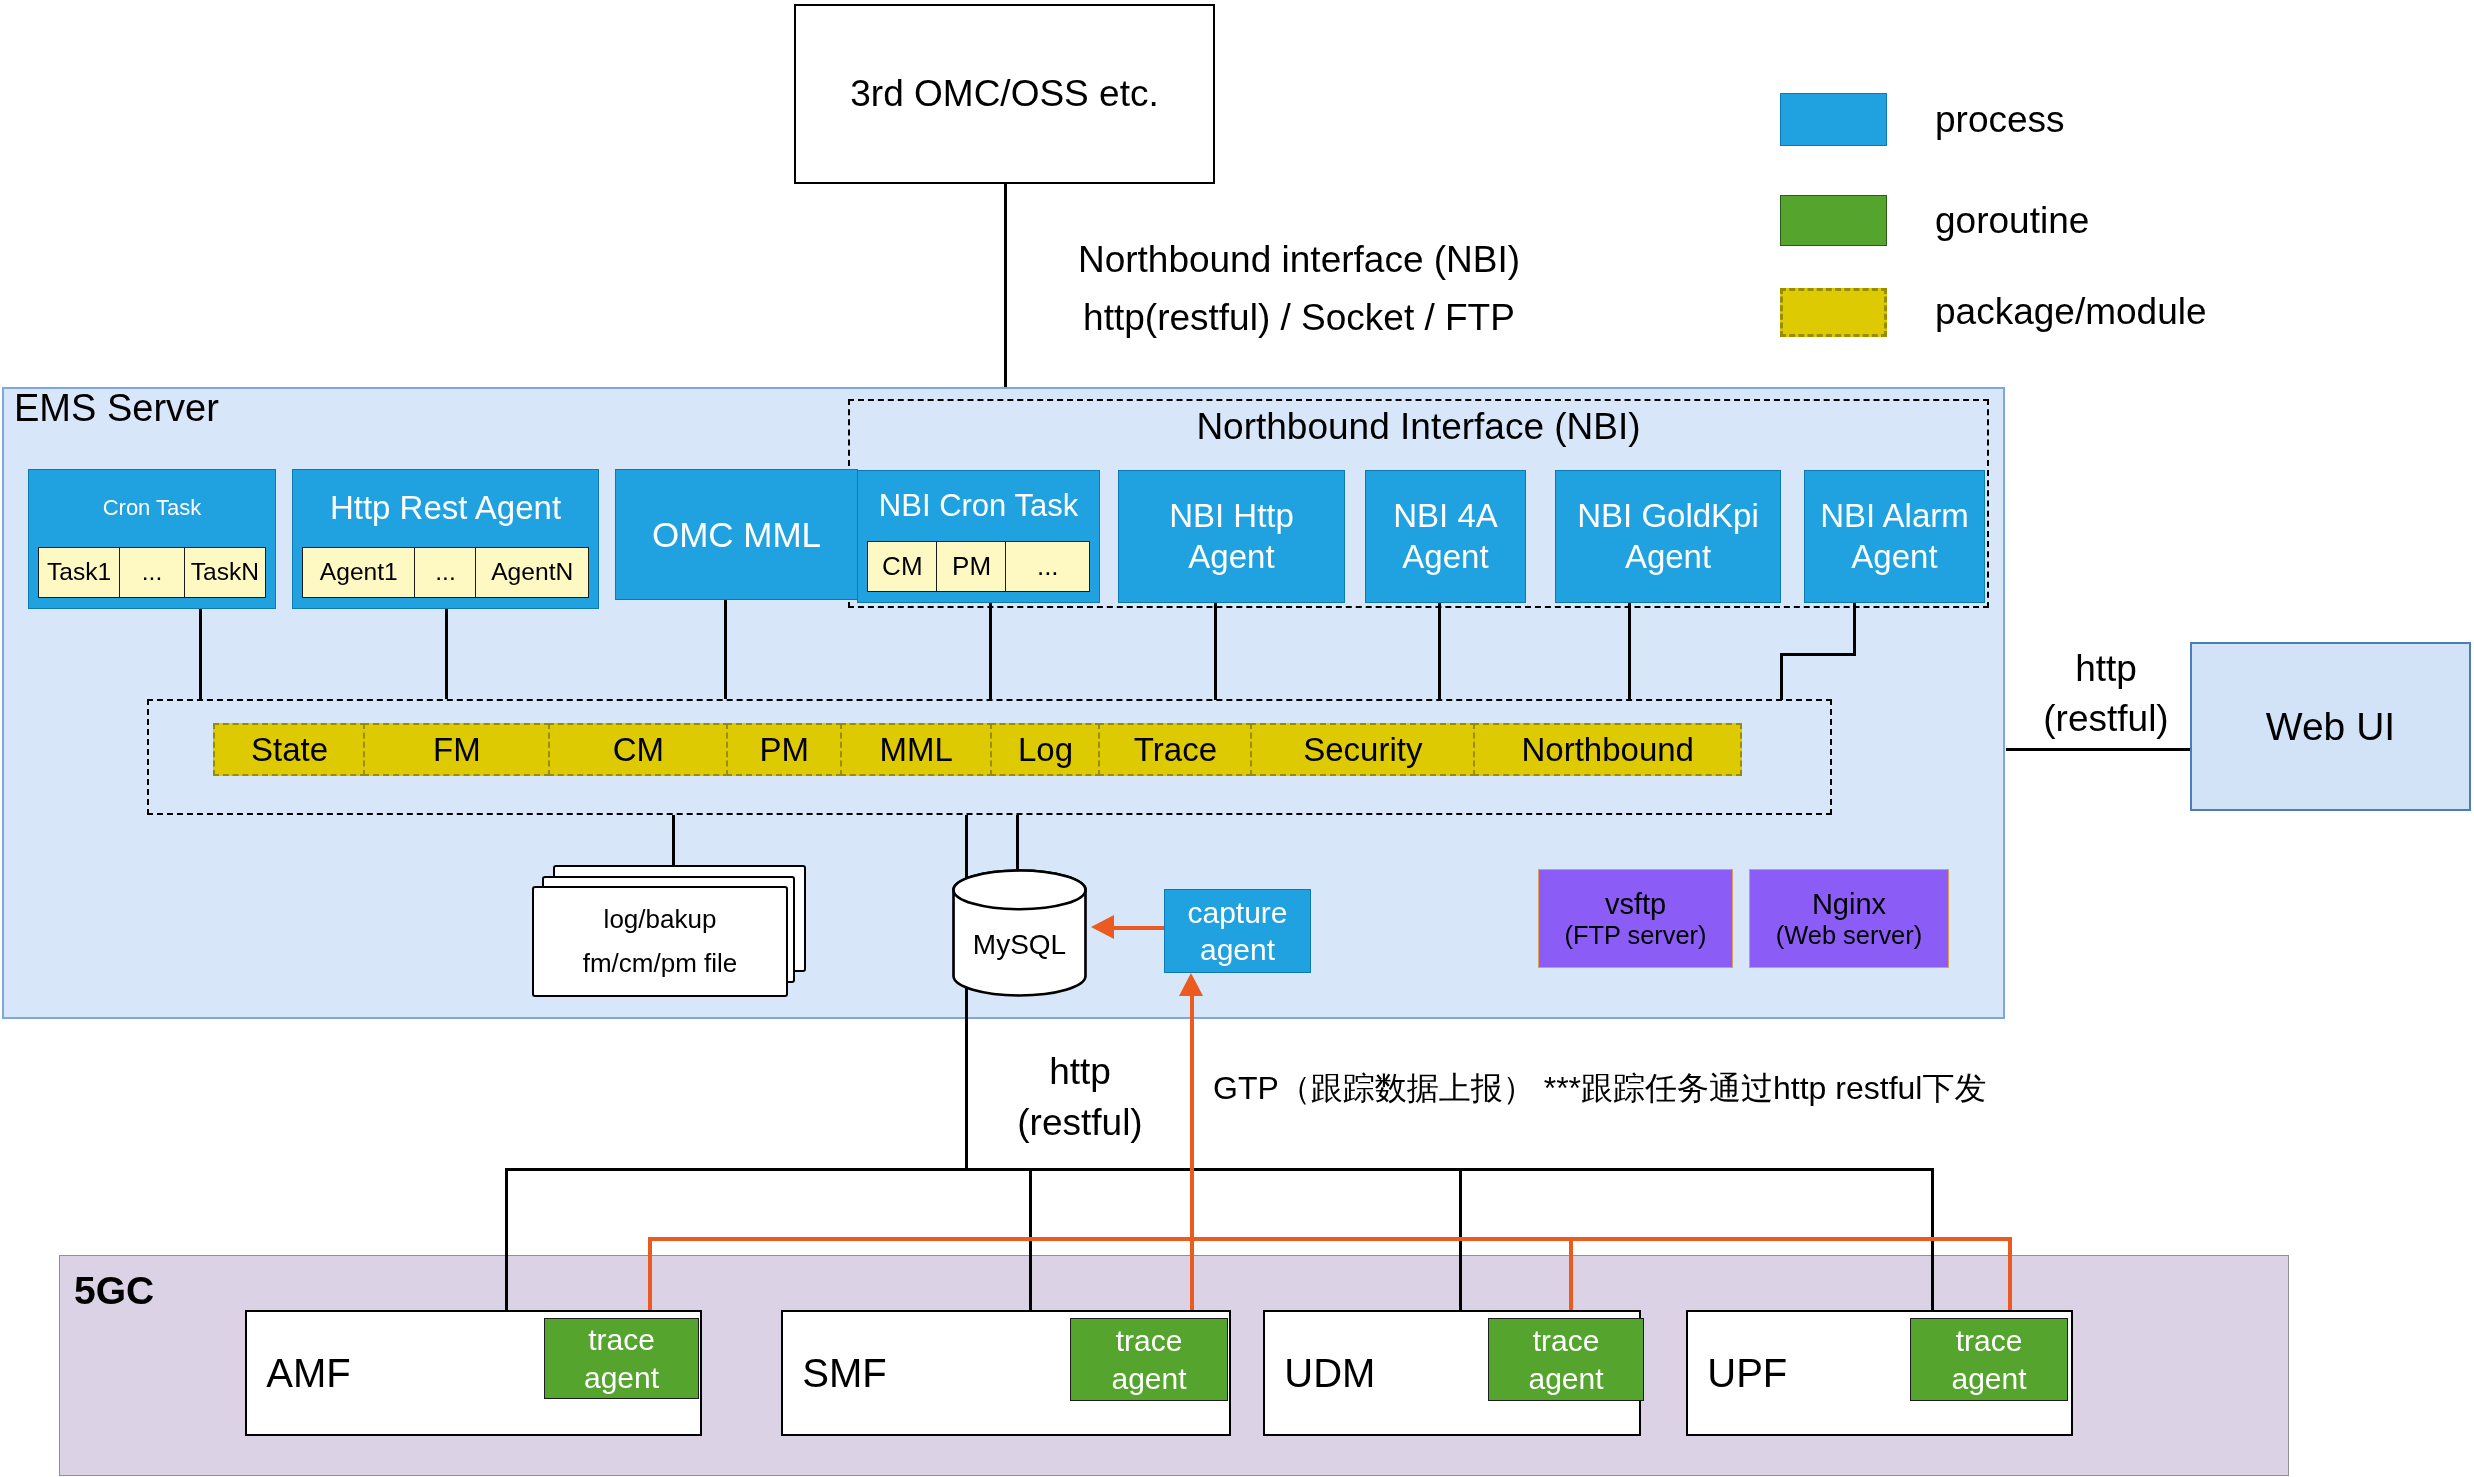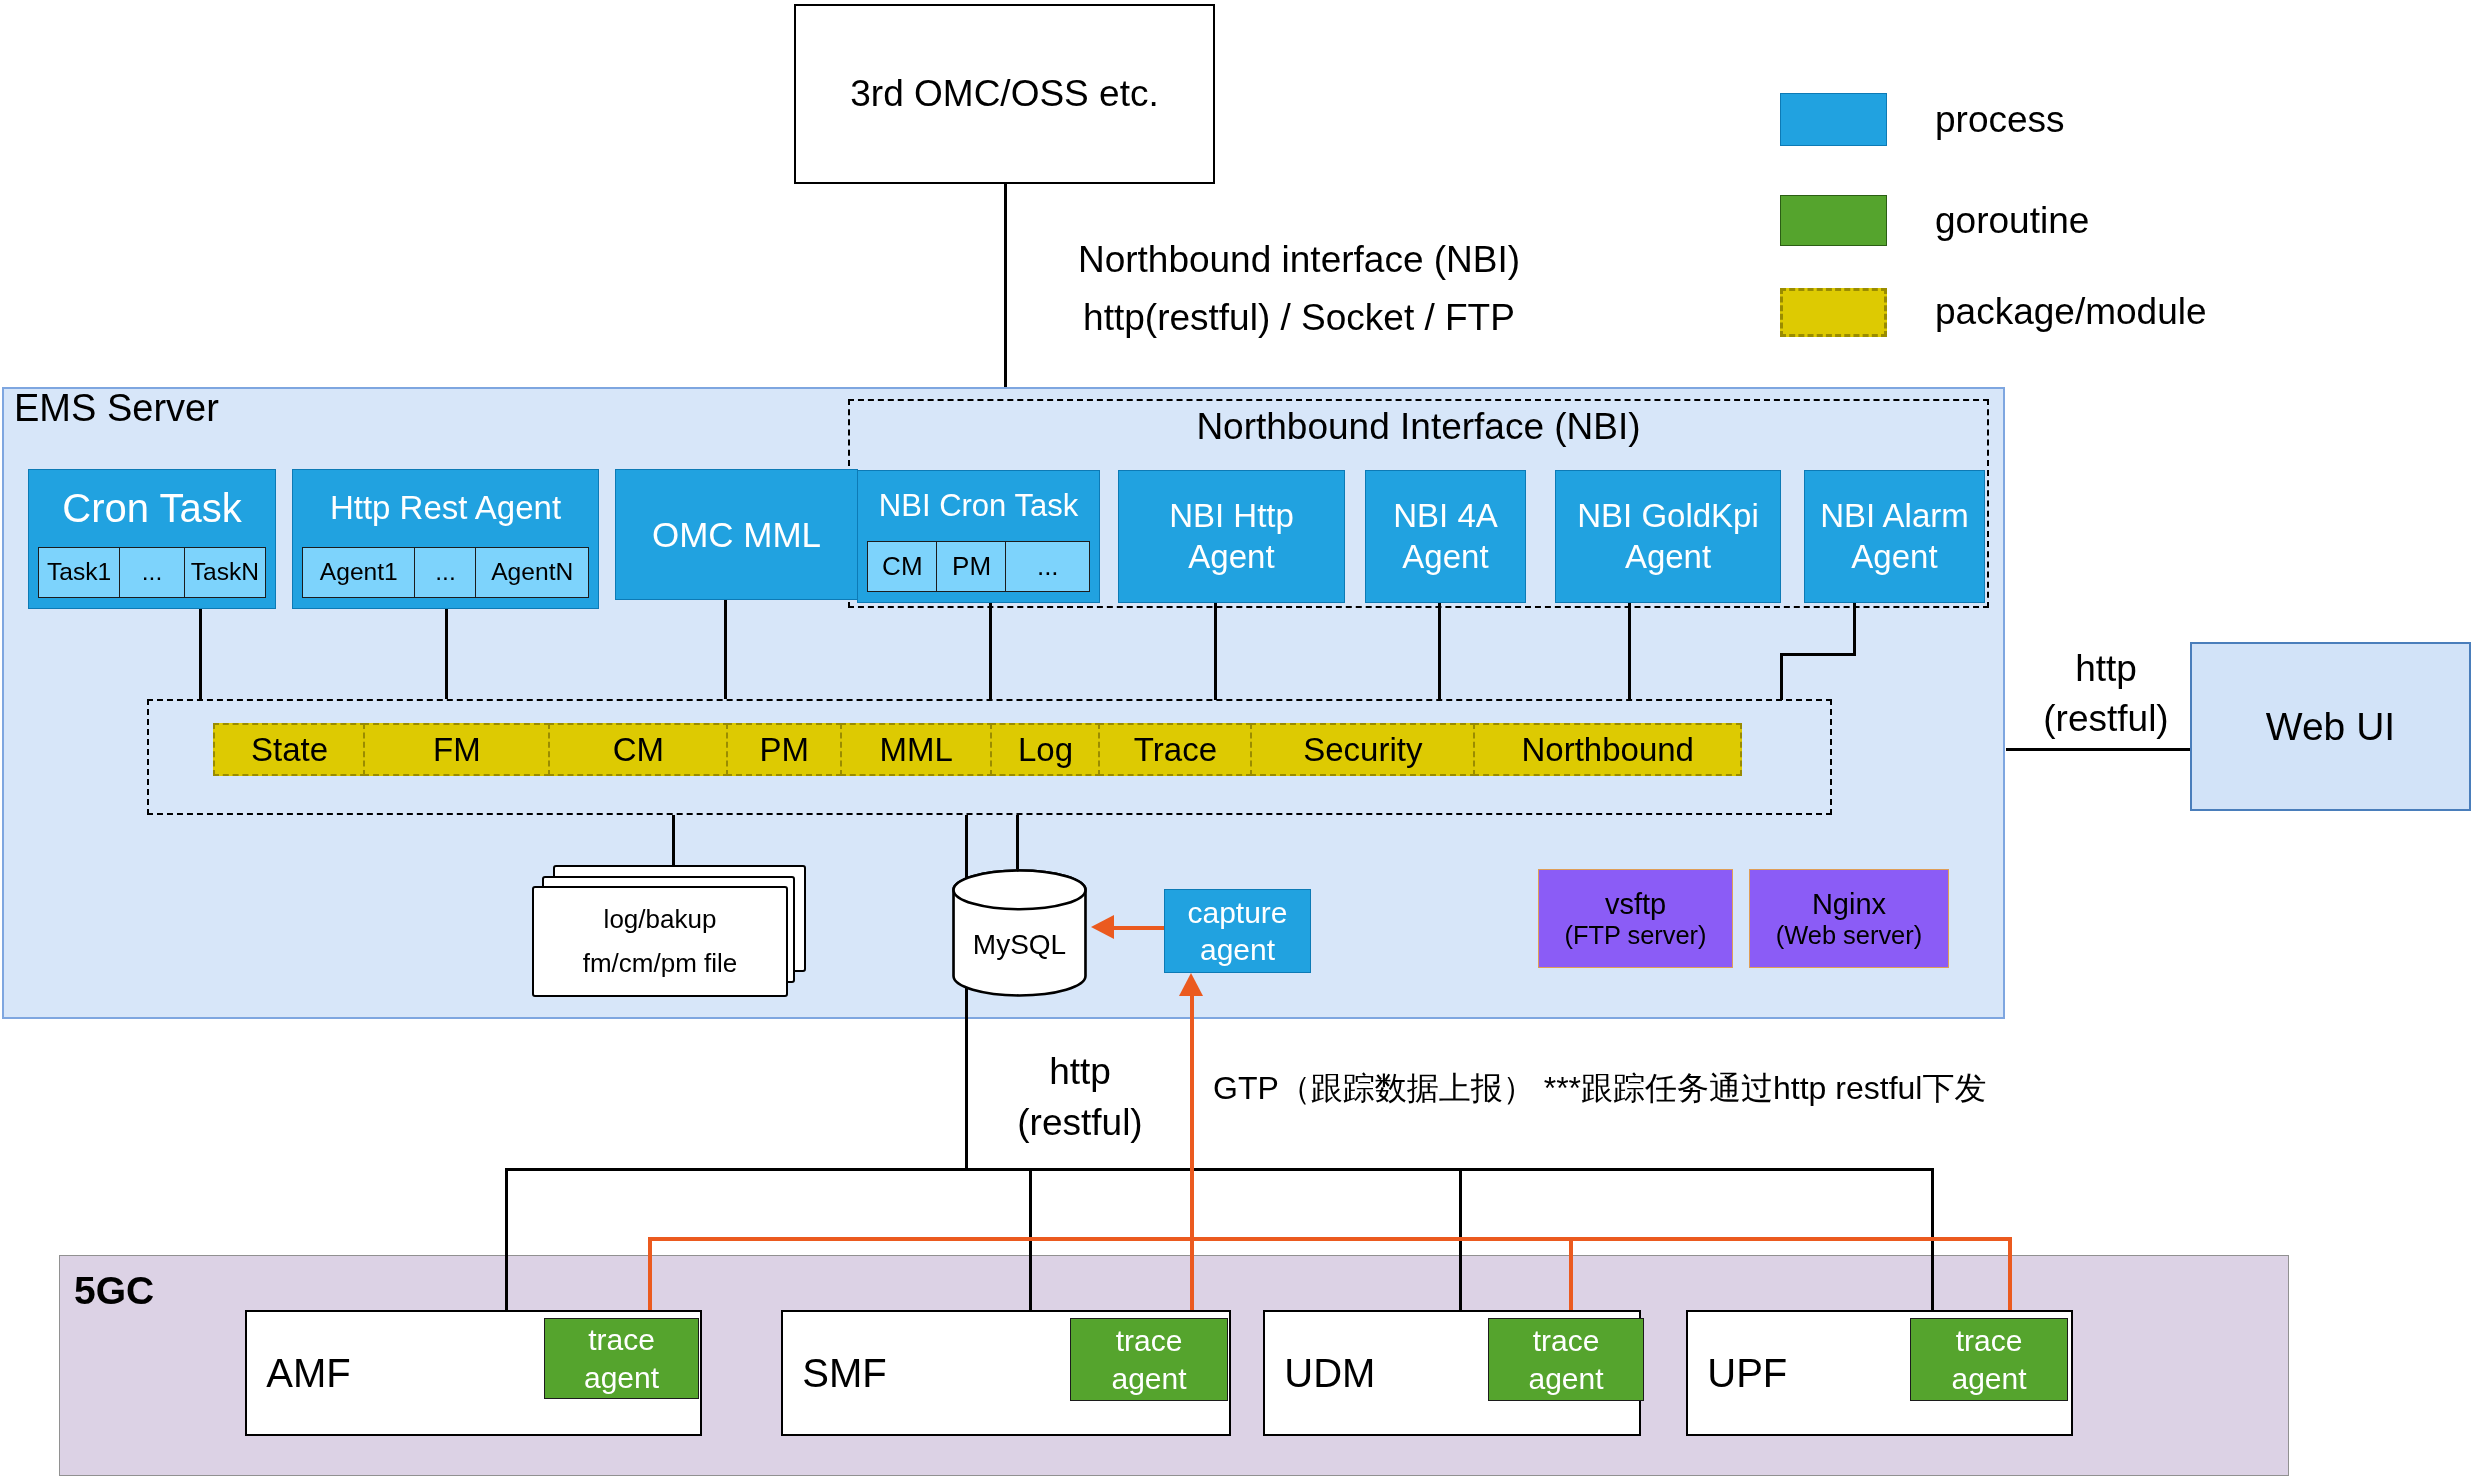--- a/index.html
+++ b/index.html
@@ -5,21 +5,21 @@
   *{margin:0;padding:0;box-sizing:border-box}
   body{font-family:"Liberation Sans",sans-serif;background:#fff;color:#000}
   .stage{position:relative;width:2475px;height:1478px;background:#fff;overflow:hidden}
   .abs{position:absolute}
   .center{display:flex;align-items:center;justify-content:center;text-align:center}
   .whitebox{background:#fff;border:2.6px solid #000}
   .pbox{position:absolute;background:#21a2e0;border:1.8px solid #0d7ab5;color:#fff}
   .pcol{display:flex;flex-direction:column}
   .ptitle{flex:1;display:flex;align-items:center;justify-content:center}
   .cellrow{display:flex;margin:0 8.8px 10.5px}
-  .gcell{background:#7dd3fc;border:1.8px solid #1c1c1c;color:#000;display:flex;align-items:center;justify-content:center;height:51px;font-size:24.6px}
+  .gcell{background:#fef9c3;border:1.8px solid #1c1c1c;color:#000;display:flex;align-items:center;justify-content:center;height:51px;font-size:24.6px}
   .gcell+.gcell{margin-left:-1.8px}
   .gbox{position:absolute;background:#55a42d;border:1.8px solid #1c1c1c;color:#fff}
   .ycell{background:#ddca02;border:2.6px dashed #9a8c00;color:#000;display:flex;align-items:center;justify-content:center;font-size:33px;height:53px}
   .ycell+.ycell{margin-left:-2.6px}
   .dashedbox{position:absolute;border:2.6px dashed #000}
   .vline{position:absolute;width:2.6px;background:#000}
   .hline{position:absolute;height:2.6px;background:#000}
   .ovline{position:absolute;width:3.5px;background:#eb5a1f}
   .ohline{position:absolute;height:3.5px;background:#eb5a1f}
   .page{position:absolute;background:#fff;border:2.6px solid #000;border-radius:3px}
@@ -85,21 +85,21 @@
   <div class="abs" style="left:1935px;top:99px;font-size:37px">process</div>
   <div class="abs" style="left:1780px;top:195px;width:107px;height:51px;background:#55a42d;border:1.8px solid #2b5e14"></div>
   <div class="abs" style="left:1935px;top:200px;font-size:37px">goroutine</div>
   <div class="abs" style="left:1780px;top:288px;width:107px;height:49px;background:#ddca02;border:3.5px dashed #9a8c00"></div>
   <div class="abs" style="left:1935px;top:291px;font-size:37px">package/module</div>
 
   <div class="abs center" style="left:878px;top:239px;width:842px;font-size:37px">Northbound interface (NBI)</div>
   <div class="abs center" style="left:878px;top:297px;width:842px;font-size:37px">http(restful) / Socket / FTP</div>
 
   <div class="pbox pcol" style="left:28px;top:469px;width:248px;height:140px">
-    <div class="ptitle" style="font-size:40px">Cron Task</div>
+    <div class="ptitle" style="font-size:22px">Cron Task</div>
     <div class="cellrow">
       <div class="gcell" style="flex:1">Task1</div>
       <div class="gcell" style="flex:0.8">...</div>
       <div class="gcell" style="flex:1">TaskN</div>
     </div>
   </div>
 
   <div class="pbox pcol" style="left:292px;top:469px;width:307px;height:140px">
     <div class="ptitle" style="font-size:33px">Http Rest Agent</div>
     <div class="cellrow">

